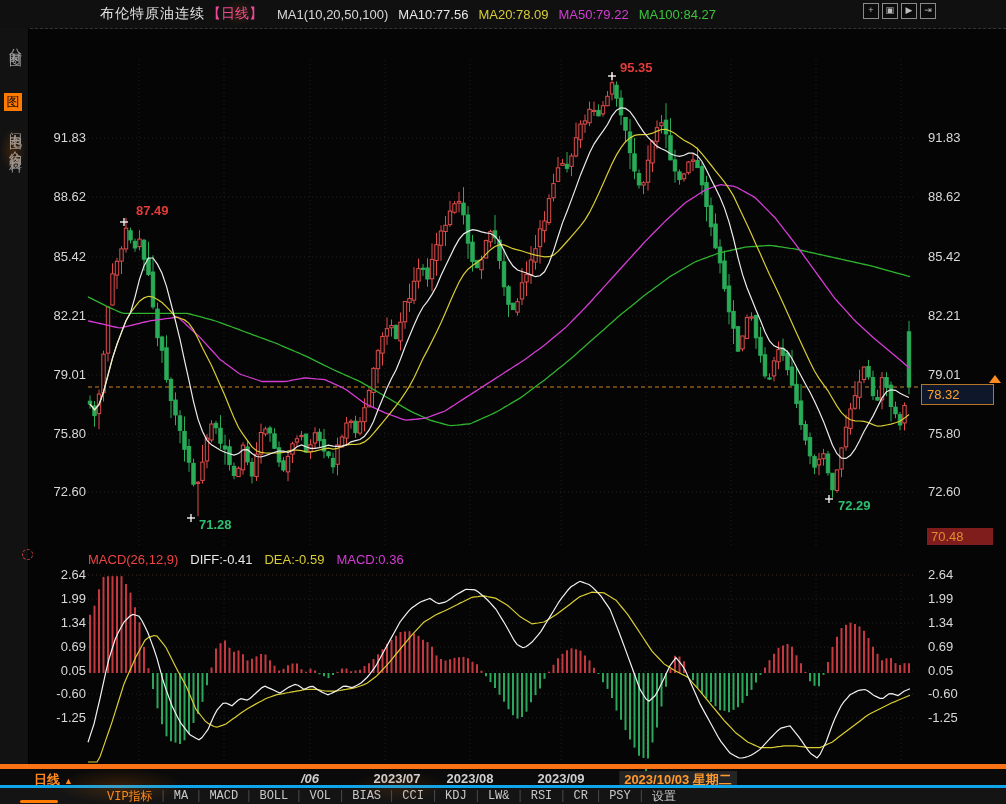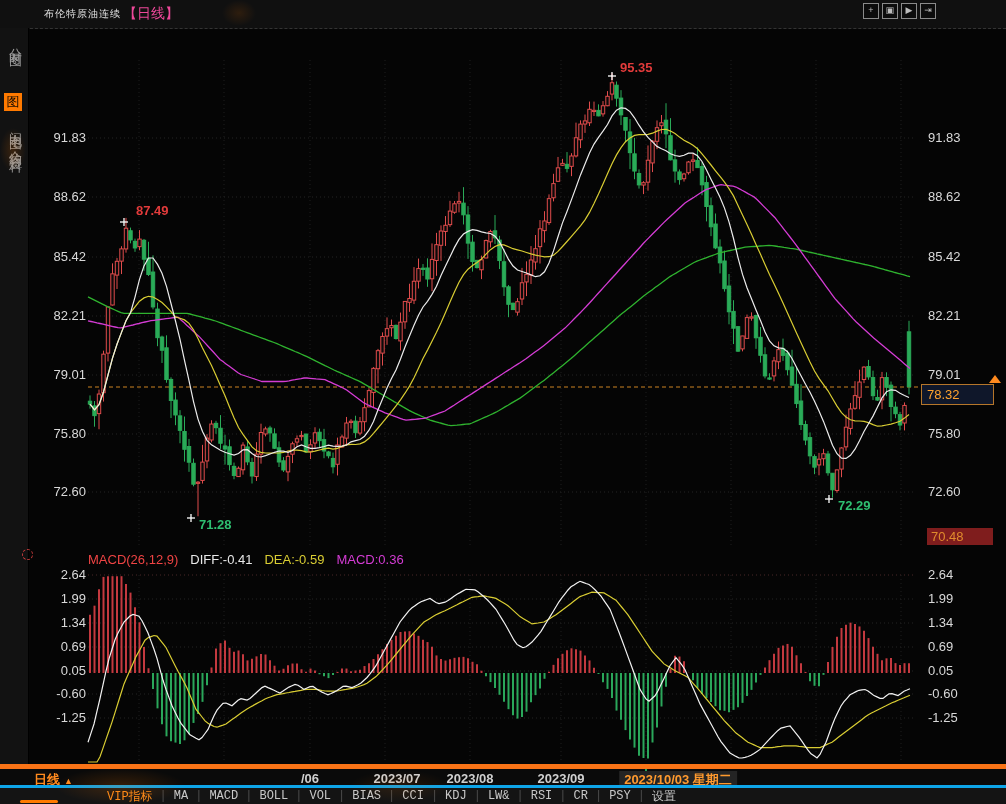--- a/index.html
+++ b/index.html
@@ -3,21 +3,21 @@
 <meta charset="utf-8">
 <style>
   html,body{margin:0;padding:0;background:#000;}
   body{width:1006px;height:804px;position:relative;overflow:hidden;
        font-family:"Liberation Sans", sans-serif;-webkit-font-smoothing:antialiased;}
   #stage{position:absolute;left:0;top:0;width:1006px;height:804px;background:#050505;}
 
   
   #top-bar{position:absolute;left:0;top:0;width:1006px;height:28px;background:#101010;
            border-bottom:1px dashed #333;display:flex;align-items:center;white-space:nowrap;}
-  #top-bar .title{color:#e3e3e3;font-size:10px;margin-left:44px;letter-spacing:1px;}
+  #top-bar .title{color:#e3e3e3;font-size:14px;margin-left:100px;letter-spacing:1px;}
   #top-bar .period{color:#ec4899;font-size:14px;margin-left:2px;}
   #ma-legend{margin-left:14px;font-size:13px;}
   #ma-legend span{margin-right:10px;}
   #win-icons{position:absolute;right:70px;top:3px;display:flex;gap:3px;}
   .win-icon{width:14px;height:14px;border:1px solid #8a8a8a;color:#bdbdbd;font-size:9px;
             line-height:13px;text-align:center;background:#0c0c0c;cursor:pointer;}
 
   
   #sidebar{position:absolute;left:0;top:28px;width:28px;height:737px;background:#121212;
            border-right:1px solid #000;}
@@ -65,20 +65,21 @@
         background:radial-gradient(closest-side,rgba(255,122,0,.5),rgba(255,122,0,0));}
 </style>
 </head>
 <body>
 
 <div id="stage">
 
   <div id="top-bar">
     <span class="title">布伦特原油连续</span>
     <span class="period">【日线】</span>
+    <span id="ma-legend"><span style="color: rgb(216, 216, 216);">MA1(10,20,50,100)</span><span style="color: rgb(232, 232, 232);">MA10:77.56</span><span style="color: rgb(217, 205, 51);">MA20:78.09</span><span style="color: rgb(212, 60, 212);">MA50:79.22</span><span style="color: rgb(59, 196, 59);">MA100:84.27</span></span>
     <div id="win-icons">
         <div class="win-icon">+</div>
         <div class="win-icon">▣</div>
         <div class="win-icon">▶</div>
         <div class="win-icon">⇥</div>
       </div>
   </div>
 
   <div id="sidebar">
       <div class="side-item">分时图</div>
@@ -735,21 +736,21 @@
 
   <div id="price-tag">
     <span>78.32</span>
   </div>
   <div id="price-arrow"></div>
   <div id="low-tag">70.48</div>
 
   <div id="xaxis">
     <span id="period-label"><span>日线</span><span class="arr">▲</span></span>
     <div id="cursor-tick"></div>
-  <span class="x-label" style="left: 310px;">/06</span>
+  <span class="x-label" style="left: 310px; font-style: italic;">/06</span>
       <span class="x-label" style="left: 397px;">2023/07</span>
       <span class="x-label" style="left: 470px;">2023/08</span>
       <span class="x-label" style="left: 561px;">2023/09</span>
       <span class="x-label current" style="left: 678px;">2023/10/03 星期二</span>
     </div>
 
   <div id="tabbar">
       <span class="tab vip">VIP指标</span>
       <span class="tab-sep">|</span>
       <span class="tab">MA</span>

